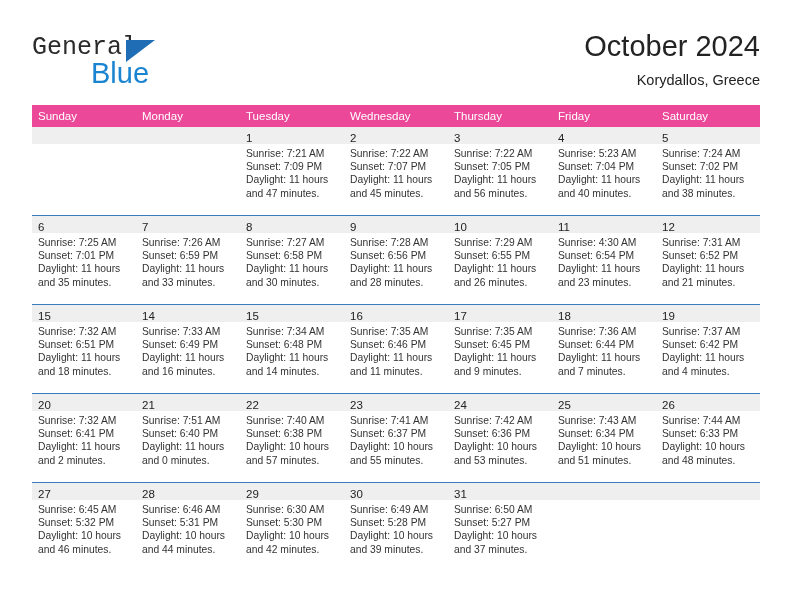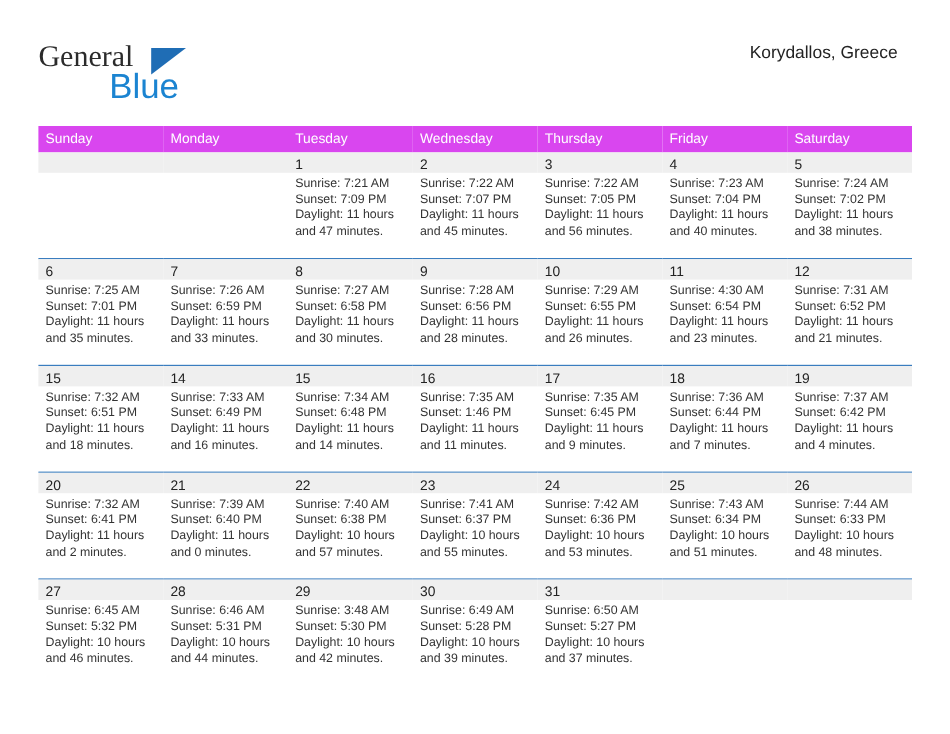--- a/index.html
+++ b/index.html
@@ -36,21 +36,21 @@
     width: 260px;
     height: 60px;
   }
   .brand-general {
     position: absolute;
     left: 0;
     top: 0;
     font-size: 25px;
     letter-spacing: 0px;
     color: #2b2b2b;
-    font-family: Liberation Serif, serif;
+    font-family: Liberation Mono, monospace;
     line-height: 28px;
   }
   .brand-triangle {
     position: absolute;
     left: 94px;
     top: 6px;
     width: 0;
     height: 0;
     border-left: 29px solid #1f6db5;
     border-bottom: 22px solid transparent;
@@ -73,34 +73,34 @@
     font-size: 29px;
     color: #232323;
     line-height: 36px;
     font-weight: normal;
     margin: 0;
   }
   .cal-subtitle {
     font-size: 14.5px;
     color: #232323;
     line-height: 20px;
-    margin: 6px 12px 0 0;
+    margin: 6px 0 0 0;
   }
 
   
   .calendar {
     position: absolute;
     left: 32px;
     top: 105px;
     width: 728px;
     border-collapse: collapse;
     table-layout: fixed;
   }
   .calendar th {
-    background: #d946ef;
+    background: #ec4899;
     color: #ffffff;
     font-size: 11.5px;
     font-weight: normal;
     text-align: left;
     padding: 5px 0 5px 6px;
     height: 12px;
     border: none;
   }
   .calendar td {
     width: 104px;
@@ -152,20 +152,21 @@
 
   <div class="header">
 
     <div class="brand">
       <span class="brand-general">General</span>
       <span class="brand-triangle"></span>
       <span class="brand-blue">Blue</span>
     </div>
 
     <div class="title-block">
+      <h1 class="cal-title">October 2024</h1>
       <div class="cal-subtitle">Korydallos, Greece</div>
     </div>
 
   </div>
 
   <table class="calendar">
     <thead>
       <tr id="weekday-row">
           <th>Sunday</th>
           <th>Monday</th>
@@ -215,21 +216,21 @@
                 <div>Sunrise: 7:22 AM</div>
                 <div>Sunset: 7:05 PM</div>
                 <div class="wrap">Daylight: 11 hours and 56 minutes.</div>
               </div>
             </div>
           </td>
           <td>
             <div class="daycell">
               <div class="daynum-band"><span class="daynum">4</span></div>
               <div class="info">
-                <div>Sunrise: 7:23 AM</div>
+                <div>Sunrise: 5:23 AM</div>
                 <div>Sunset: 7:04 PM</div>
                 <div class="wrap">Daylight: 11 hours and 40 minutes.</div>
               </div>
             </div>
           </td>
           <td>
             <div class="daycell">
               <div class="daynum-band"><span class="daynum">5</span></div>
               <div class="info">
                 <div>Sunrise: 7:24 AM</div>
@@ -340,21 +341,21 @@
                 <div>Sunset: 6:48 PM</div>
                 <div class="wrap">Daylight: 11 hours and 14 minutes.</div>
               </div>
             </div>
           </td>
           <td>
             <div class="daycell">
               <div class="daynum-band"><span class="daynum">16</span></div>
               <div class="info">
                 <div>Sunrise: 7:35 AM</div>
-                <div>Sunset: 1:46 PM</div>
+                <div>Sunset: 6:46 PM</div>
                 <div class="wrap">Daylight: 11 hours and 11 minutes.</div>
               </div>
             </div>
           </td>
           <td>
             <div class="daycell">
               <div class="daynum-band"><span class="daynum">17</span></div>
               <div class="info">
                 <div>Sunrise: 7:35 AM</div>
                 <div>Sunset: 6:45 PM</div>
@@ -391,21 +392,21 @@
                 <div>Sunrise: 7:32 AM</div>
                 <div>Sunset: 6:41 PM</div>
                 <div class="wrap">Daylight: 11 hours and 2 minutes.</div>
               </div>
             </div>
           </td>
           <td>
             <div class="daycell">
               <div class="daynum-band"><span class="daynum">21</span></div>
               <div class="info">
-                <div>Sunrise: 7:39 AM</div>
+                <div>Sunrise: 7:51 AM</div>
                 <div>Sunset: 6:40 PM</div>
                 <div class="wrap">Daylight: 11 hours and 0 minutes.</div>
               </div>
             </div>
           </td>
           <td>
             <div class="daycell">
               <div class="daynum-band"><span class="daynum">22</span></div>
               <div class="info">
                 <div>Sunrise: 7:40 AM</div>
@@ -473,21 +474,21 @@
                 <div>Sunrise: 6:46 AM</div>
                 <div>Sunset: 5:31 PM</div>
                 <div class="wrap">Daylight: 10 hours and 44 minutes.</div>
               </div>
             </div>
           </td>
           <td>
             <div class="daycell">
               <div class="daynum-band"><span class="daynum">29</span></div>
               <div class="info">
-                <div>Sunrise: 3:48 AM</div>
+                <div>Sunrise: 6:30 AM</div>
                 <div>Sunset: 5:30 PM</div>
                 <div class="wrap">Daylight: 10 hours and 42 minutes.</div>
               </div>
             </div>
           </td>
           <td>
             <div class="daycell">
               <div class="daynum-band"><span class="daynum">30</span></div>
               <div class="info">
                 <div>Sunrise: 6:49 AM</div>

